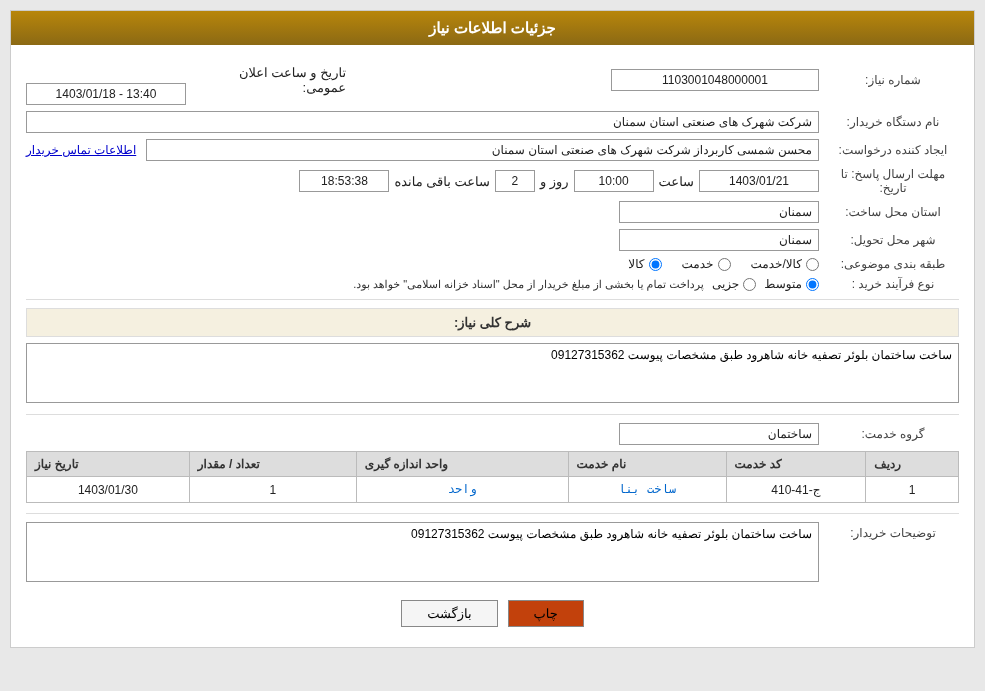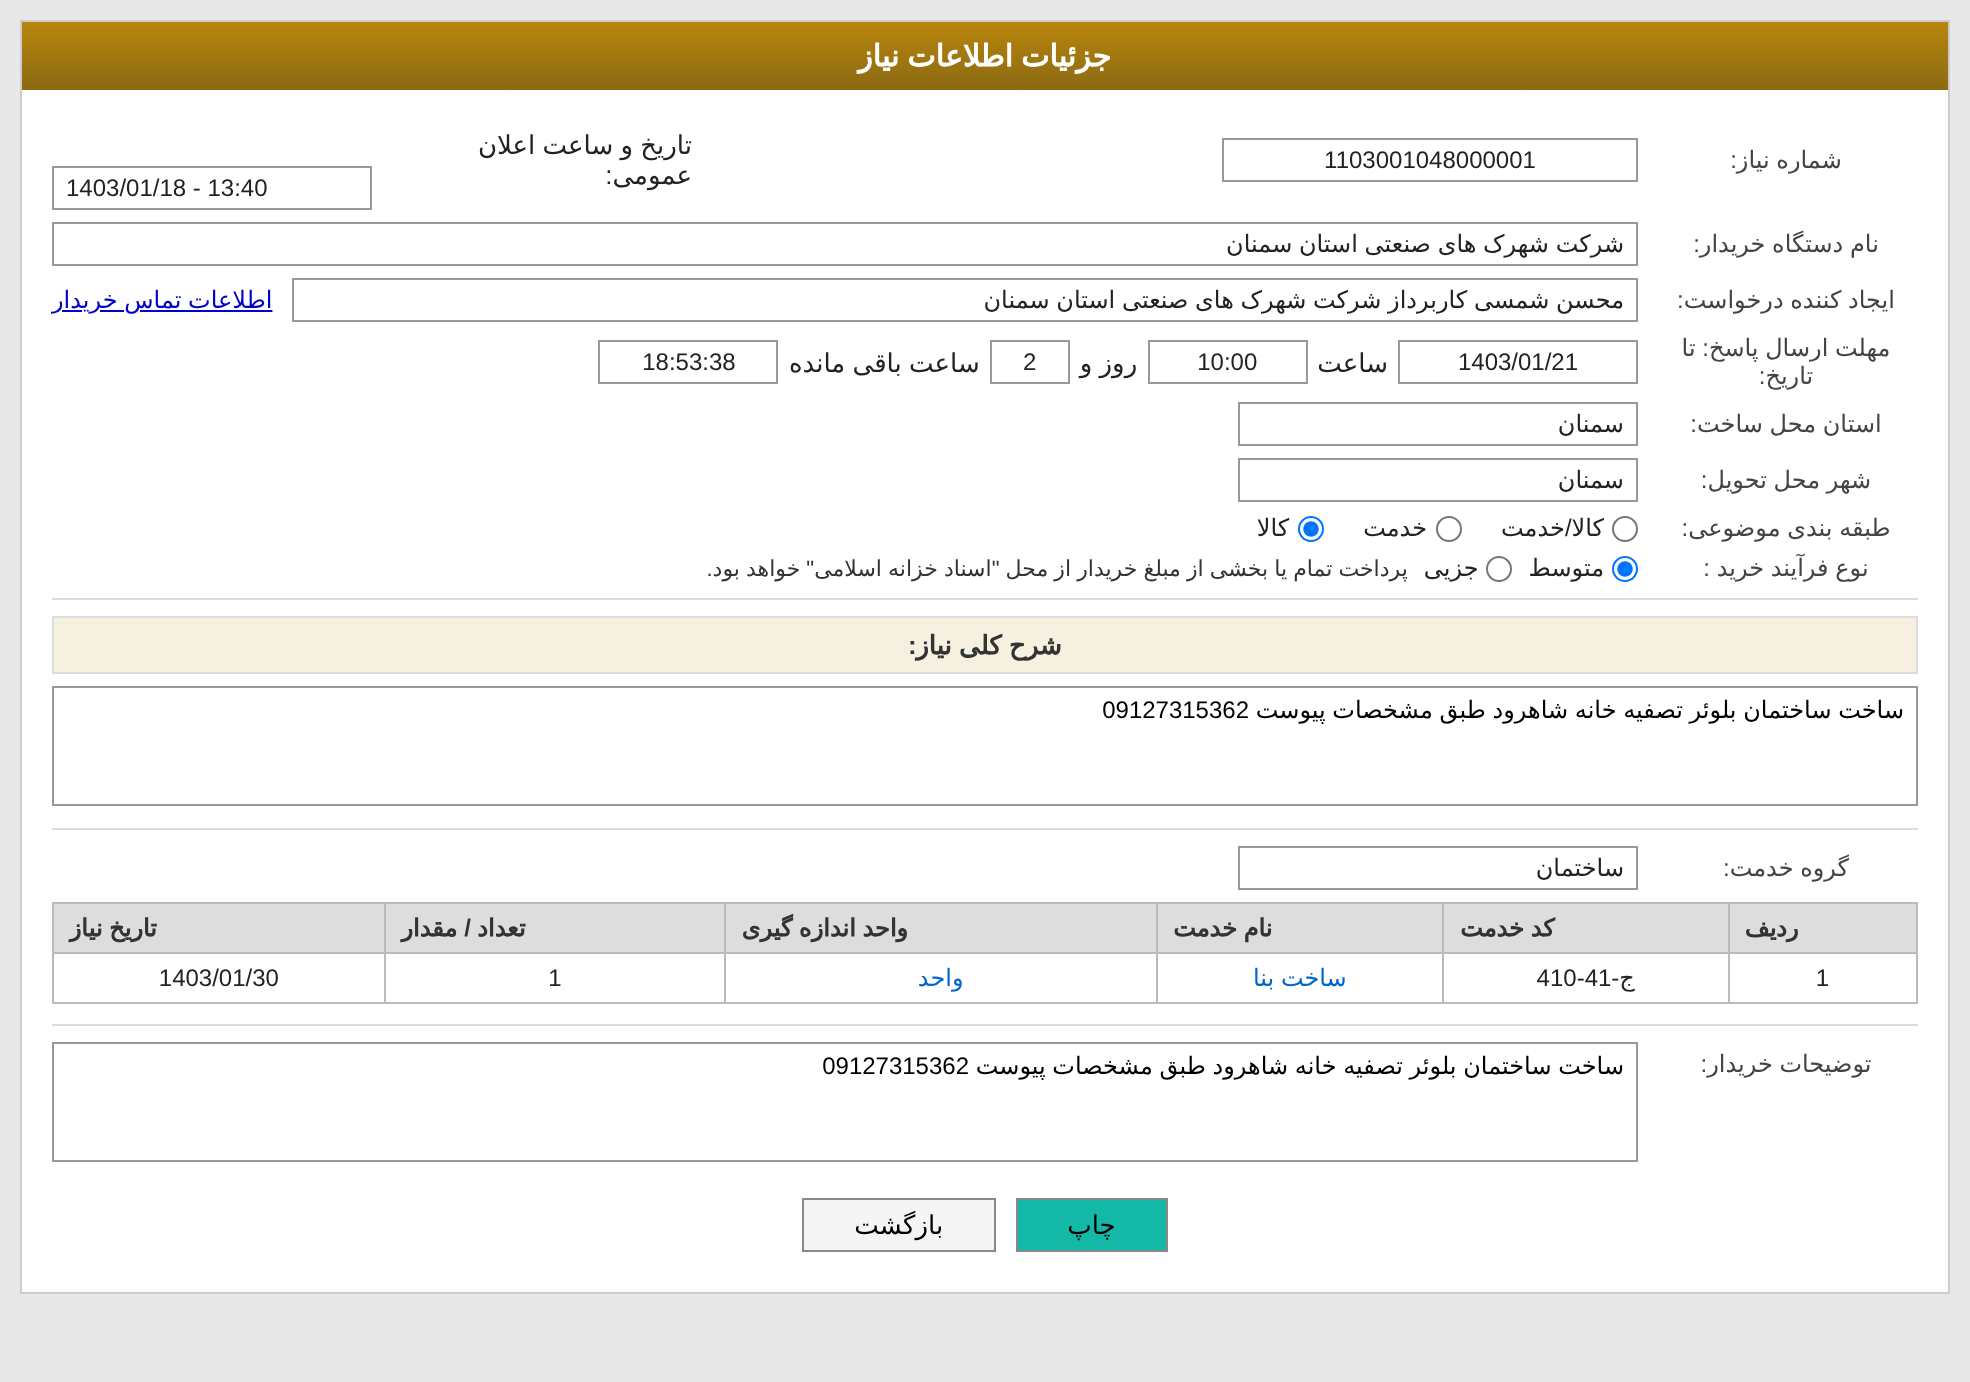--- a/index.html
+++ b/index.html
@@ -128,37 +128,38 @@
     }
     .info-table td {
       border: 1px solid #bbb;
       padding: 5px 8px;
       font-size: 12px;
       text-align: center;
       color: #222;
     }
     .info-table td.blue-link {
       color: #0066cc;
+      font-family: Liberation Mono, monospace;
     }
     .button-row {
       display: flex;
       justify-content: center;
       gap: 10px;
       margin: 15px 0 10px 0;
     }
     .btn {
       padding: 5px 25px;
       font-size: 13px;
       font-family: Tahoma, Arial, sans-serif;
       cursor: pointer;
       border: 1px solid #888;
       background: #f0f0f0;
     }
     .btn-print {
-      background: #14b8a6;
+      background: #c2410c;
       border: 1px solid #888;
     }
     .btn-back {
       background: #f5f5f5;
       border: 1px solid #888;
     }
     .divider {
       border: none;
       border-top: 1px solid #ddd;
       margin: 8px 0;
@@ -183,21 +184,21 @@
 
     <div class="content">
 
       <div class="form-row">
         <div class="label-cell">شماره نیاز:</div>
         <div class="value-cell">
           <input class="input-box" style="width: 208px; text-align: center; direction: ltr;" readonly="" value="1103001048000001">
         </div>
         <div style="width:160px; text-align:right; padding-left:8px;">تاریخ و ساعت اعلان عمومی:</div>
         <div>
-          <input class="input-box" style="width: 160px; direction: ltr; margin-top: 28px;" readonly="" value="1403/01/18 - 13:40">
+          <input class="input-box" style="width: 160px; text-align: center; direction: ltr; margin-top: 28px;" readonly="" value="1403/01/18 - 13:40">
         </div>
       </div>
 
       <div class="form-row">
         <div class="label-cell">نام دستگاه خریدار:</div>
         <div class="value-cell">
           <input class="input-box input-full" readonly="" value="شرکت شهرک های صنعتی استان سمنان" style="">
         </div>
       </div>
 

